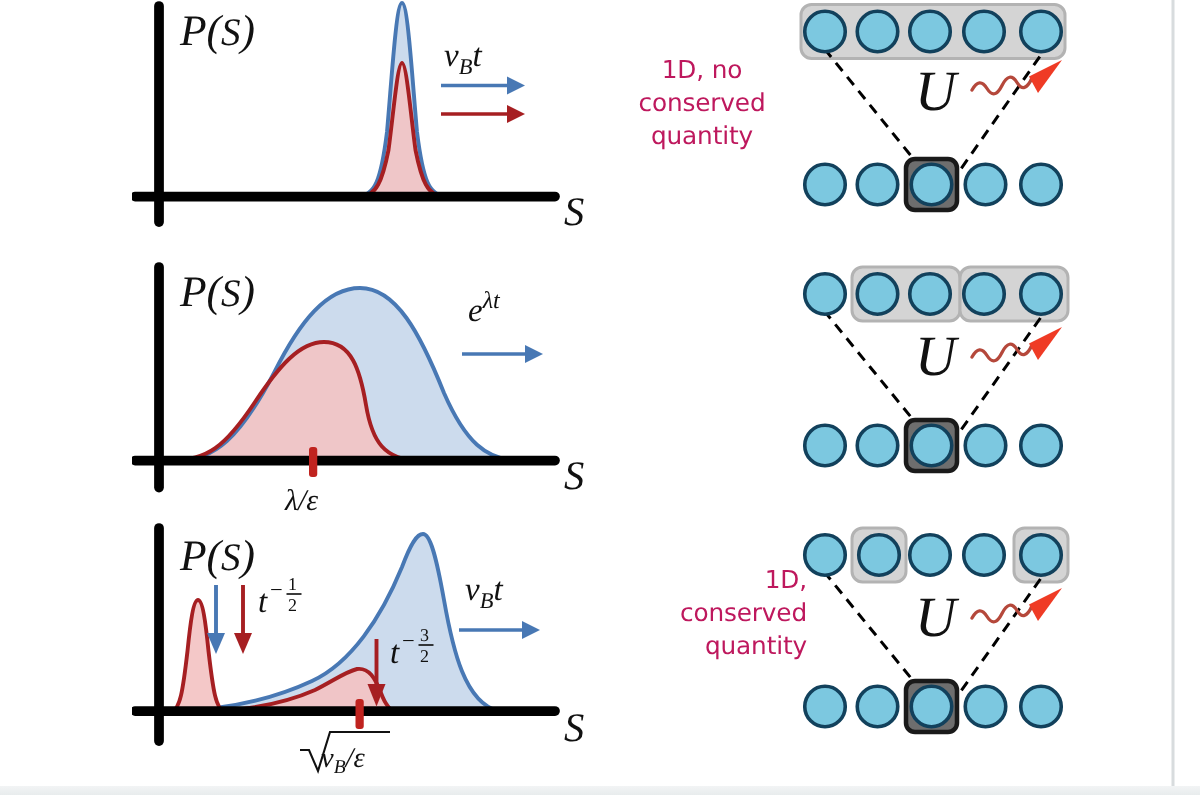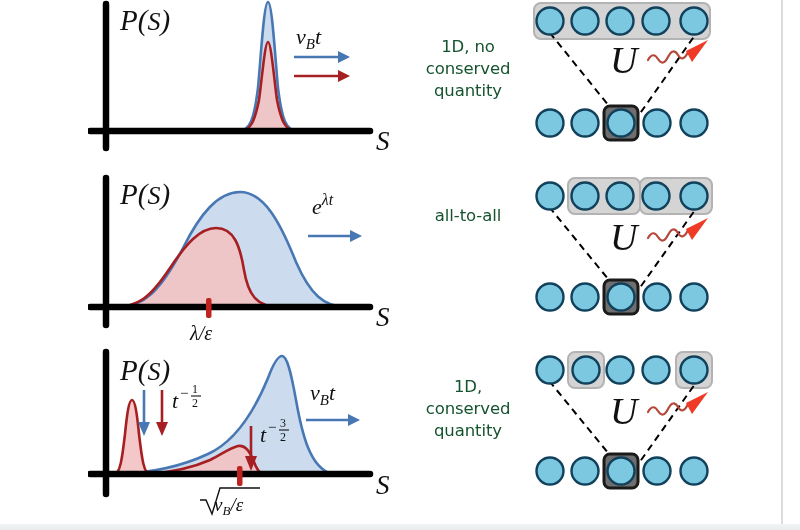--- a/index.html
+++ b/index.html
@@ -27,21 +27,21 @@
   .plot{position:absolute;left:88px;top:0;width:310px;height:100%;}
   .plot svg{position:absolute;left:0;top:0;}
 
   
   .label-col{
     position:absolute;left:398px;width:140px;
     text-align:center;
     font-family:"DejaVu Sans", sans-serif;
     font-size:16.5px;
     line-height:1.32;
-    color:#14532d;
+    color:#be185d;
     letter-spacing:-0.1px;
   }
   .label-col span{display:block;}
 
   
   .diagram{position:absolute;left:500px;top:0;width:300px;height:100%;}
   .diagram svg{position:absolute;left:0;top:0;}
 
   .divider{
     position:absolute;left:781px;top:0;width:1.5px;height:524px;
@@ -145,21 +145,20 @@
           <line x1="220" y1="66" x2="264" y2="66" stroke="#4878b4" stroke-width="2.4"></line>
           <path d="M262,60 L274,66 L262,72 Z" fill="#4878b4"></path>
         </g>
 
         <rect x="118" y="128" width="5.5" height="20" rx="2" fill="#c0231f"></rect>
         <text x="102" y="170" font-family="Liberation Serif, serif" font-style="italic" font-size="20" fill="#111">λ/ε</text>
       </svg>
     </div>
 
     <div class="label-col" style="top:35px;">
-      <span>all-to-all</span>
     </div>
 
     <div class="diagram">
       <svg width="300" height="172" viewBox="0 0 300 172">
         <rect x="68" y="8" width="72" height="36" rx="7" ry="7" fill="#d4d4d4" stroke="#b3b3b3" stroke-width="2"></rect>
         <rect x="140" y="8" width="72" height="36" rx="7" ry="7" fill="#d4d4d4" stroke="#b3b3b3" stroke-width="2"></rect>
         <line x1="122" y1="126" x2="46" y2="33" stroke="#000" stroke-width="2" stroke-dasharray="7,5"></line>
         <line x1="134" y1="126" x2="200" y2="33" stroke="#000" stroke-width="2" stroke-dasharray="7,5"></line>
         <circle cx="50" cy="26" r="13.5" fill="#7cc8e0" stroke="#12415c" stroke-width="2.4"></circle>
         <circle cx="85" cy="26" r="13.5" fill="#7cc8e0" stroke="#12415c" stroke-width="2.4"></circle>
@@ -239,21 +238,21 @@
         <rect x="149" y="124" width="5.5" height="20" rx="2" fill="#c0231f"></rect>
         <g>
           <path d="M112,158 L118,158 L124,172 L132,146 L172,146" fill="none" stroke="#111" stroke-width="1.4"></path>
           <text x="126" y="169" font-family="Liberation Serif, serif" font-style="italic" font-size="19" fill="#111">
             <tspan>v</tspan><tspan font-size="13" dy="4">B</tspan><tspan font-size="19" dy="-4">/ε</tspan>
           </text>
         </g>
       </svg>
     </div>
 
-    <div class="label-col" style="top:34px;">
+    <div class="label-col" style="top:34px;text-align:right;">
       <span>1D,</span>
       <span>conserved</span>
       <span>quantity</span>
     </div>
 
     <div class="diagram">
       <svg width="300" height="182" viewBox="0 0 300 182">
         <rect x="68" y="10" width="36" height="36" rx="7" ry="7" fill="#d4d4d4" stroke="#b3b3b3" stroke-width="2"></rect>
         <rect x="176" y="10" width="36" height="36" rx="7" ry="7" fill="#d4d4d4" stroke="#b3b3b3" stroke-width="2"></rect>
         <line x1="122" y1="128" x2="46" y2="35" stroke="#000" stroke-width="2" stroke-dasharray="7,5"></line>

